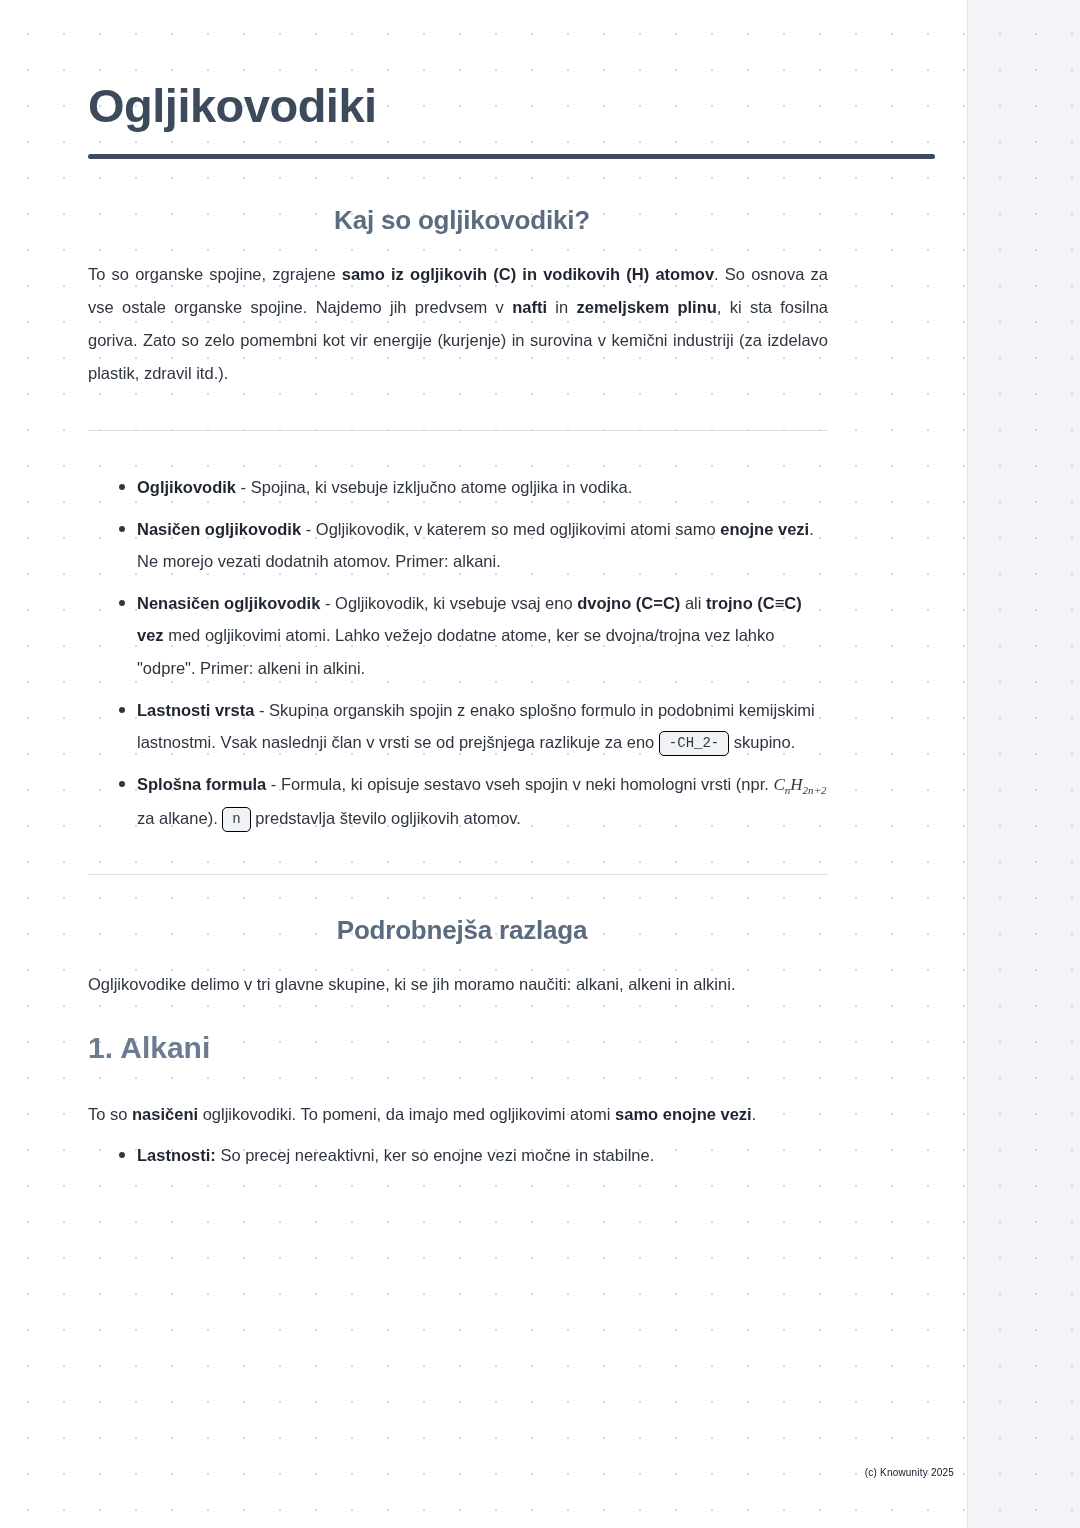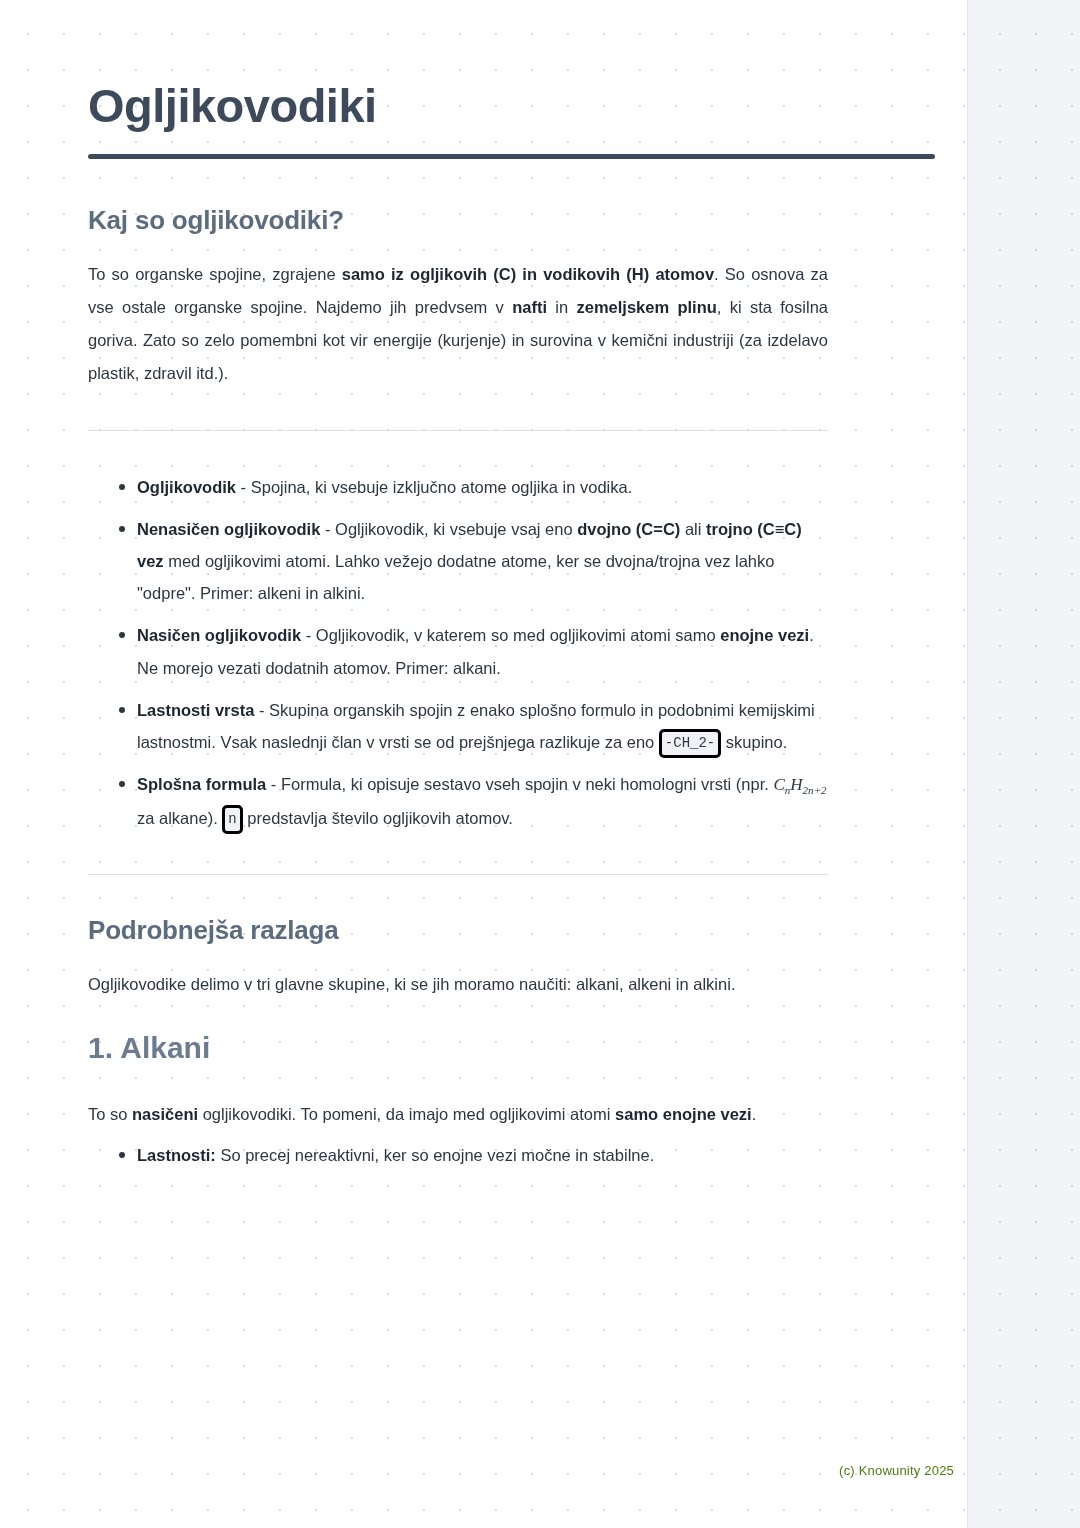--- a/index.html
+++ b/index.html
@@ -63,20 +63,21 @@
     border-radius: 3px;
     width: 847px;
     margin-bottom: 46px;
   }
   h2.section {
     font-size: 26px;
     color: #5b6b80;
     font-weight: 700;
     margin: 0 0 22px 0;
     letter-spacing: -0.2px;
+    text-align: center;
   }
   h3.subsection {
     font-size: 30px;
     color: #6b7b90;
     font-weight: 600;
     margin: 30px 0 33px 0;
   }
   p.para {
     font-size: 16.5px;
     line-height: 2.0;
@@ -113,42 +114,42 @@
     height: 6px;
     border-radius: 50%;
     background: #2f3640;
   }
   b, strong { font-weight: 700; color: #1f2630; }
   code.chip {
     display: inline-block;
     font-family: "Liberation Mono", monospace;
     font-size: 14px;
     background: #f1f2f6;
-    border: 3px solid #000000;
+    border: 1px solid #000000;
     border-radius: 5px;
-    padding: 3px 3px;
+    padding: 3px 9px;
     color: #2f3640;
     vertical-align: middle;
     line-height: 1.2;
   }
   .math {
     font-family: "Liberation Serif", serif;
     font-style: italic;
     font-size: 17px;
   }
   .math sub {
     font-style: italic;
     font-size: 11px;
   }
   .footer-credit {
     position: absolute;
     right: 126px;
     bottom: 50px;
-    font-size: 13px;
-    color: #4d7c0f;
+    font-size: 10px;
+    color: #0f172a;
     letter-spacing: .2px;
   }
 </style>
 </head>
 <body>
 
 <div class="page">
   <div class="dot-grid"></div>
   <div class="right-strip">
     <div class="dots"></div>
@@ -159,22 +160,22 @@
     <h1 class="title">Ogljikovodiki</h1>
     <div class="title-rule"></div>
 
     <h2 class="section">Kaj so ogljikovodiki?</h2>
     <p class="para wide">To so organske spojine, zgrajene <b>samo iz ogljikovih (C) in vodikovih (H) atomov</b>. So osnova za vse ostale organske spojine. Najdemo jih predvsem v <b>nafti</b> in <b>zemeljskem plinu</b>, ki sta fosilna goriva. Zato so zelo pomembni kot vir energije (kurjenje) in surovina v kemični industriji (za izdelavo plastik, zdravil itd.).</p>
 
     <div class="divider"></div>
 
     <ul class="bullets">
       <li><b>Ogljikovodik</b> - Spojina, ki vsebuje izključno atome ogljika in vodika.</li>
+      <li><b>Nasičen ogljikovodik</b> - Ogljikovodik, v katerem so med ogljikovimi atomi samo <b>enojne vezi</b>. Ne morejo vezati dodatnih atomov. Primer: alkani.</li>
       <li><b>Nenasičen ogljikovodik</b> - Ogljikovodik, ki vsebuje vsaj eno <b>dvojno (C=C)</b> ali <b>trojno (C≡C) vez</b> med ogljikovimi atomi. Lahko vežejo dodatne atome, ker se dvojna/trojna vez lahko "odpre". Primer: alkeni in alkini.</li>
-      <li><b>Nasičen ogljikovodik</b> - Ogljikovodik, v katerem so med ogljikovimi atomi samo <b>enojne vezi</b>. Ne morejo vezati dodatnih atomov. Primer: alkani.</li>
       <li><b>Lastnosti vrsta</b> - Skupina organskih spojin z enako splošno formulo in podobnimi kemijskimi lastnostmi. Vsak naslednji član v vrsti se od prejšnjega razlikuje za eno <code class="chip">-CH_2-</code> skupino.</li>
       <li><b>Splošna formula</b> - Formula, ki opisuje sestavo vseh spojin v neki homologni vrsti (npr. <span class="math">C<sub>n</sub>H<sub>2n+2</sub></span> za alkane). <code class="chip">n</code> predstavlja število ogljikovih atomov.</li>
     </ul>
 
     <div class="divider"></div>
 
     <h2 class="section">Podrobnejša razlaga</h2>
     <p class="para wide">Ogljikovodike delimo v tri glavne skupine, ki se jih moramo naučiti: alkani, alkeni in alkini.</p>
 
     <h3 class="subsection">1. Alkani</h3>

